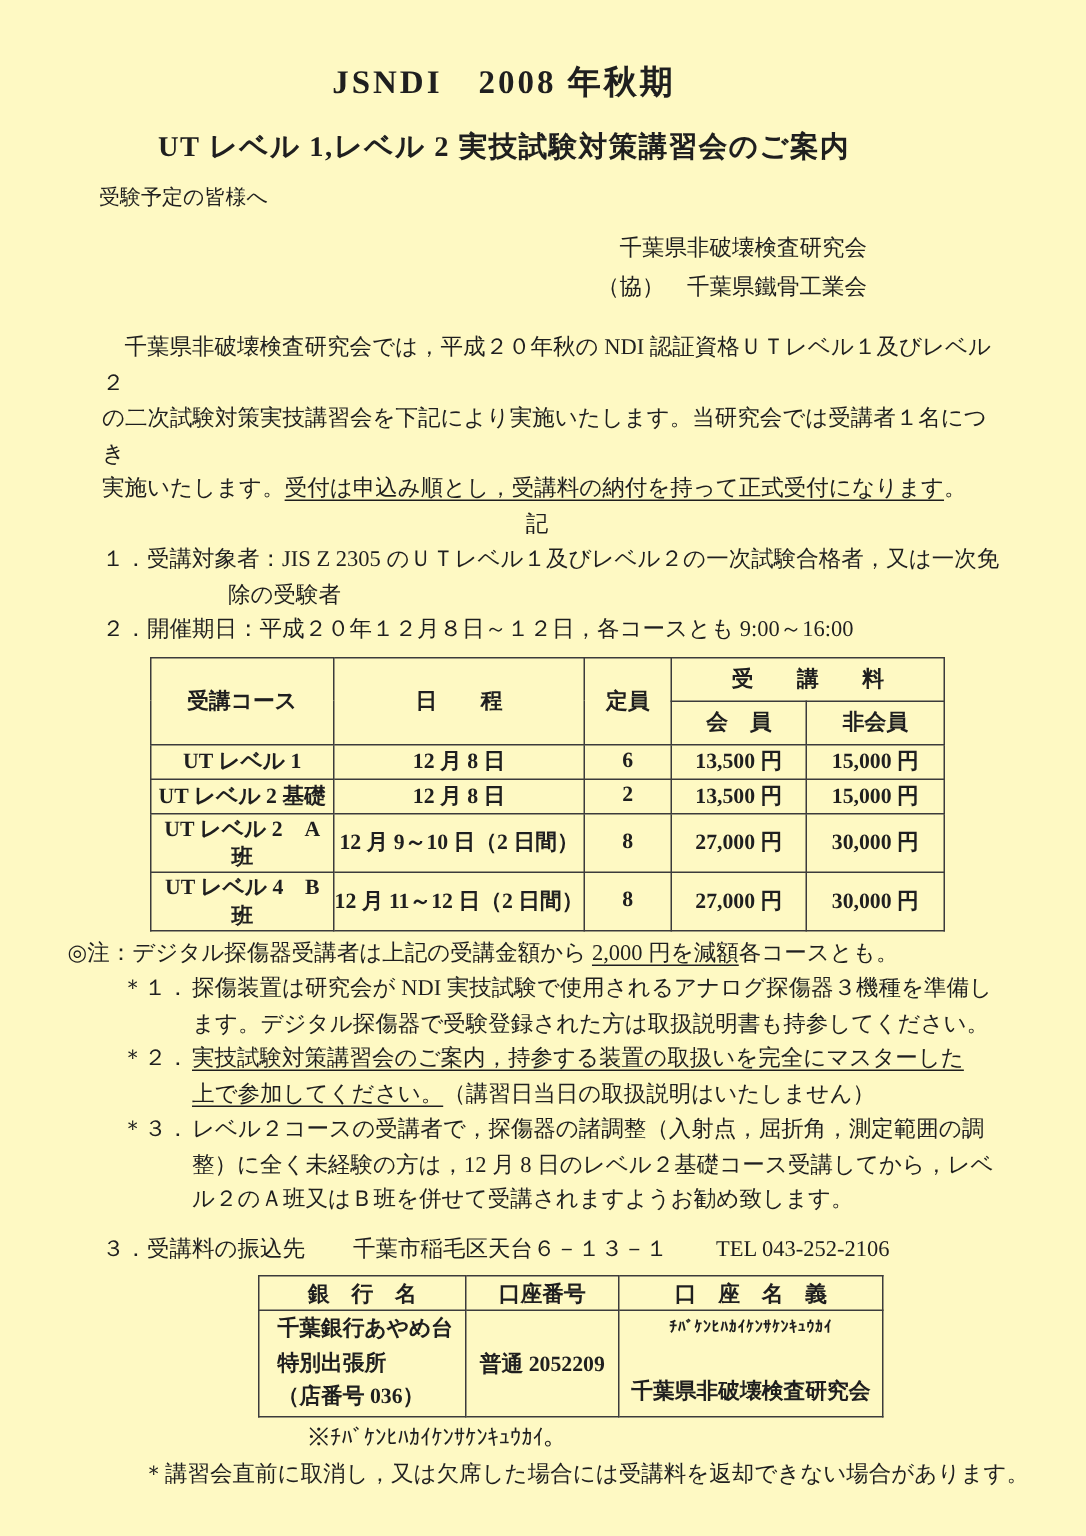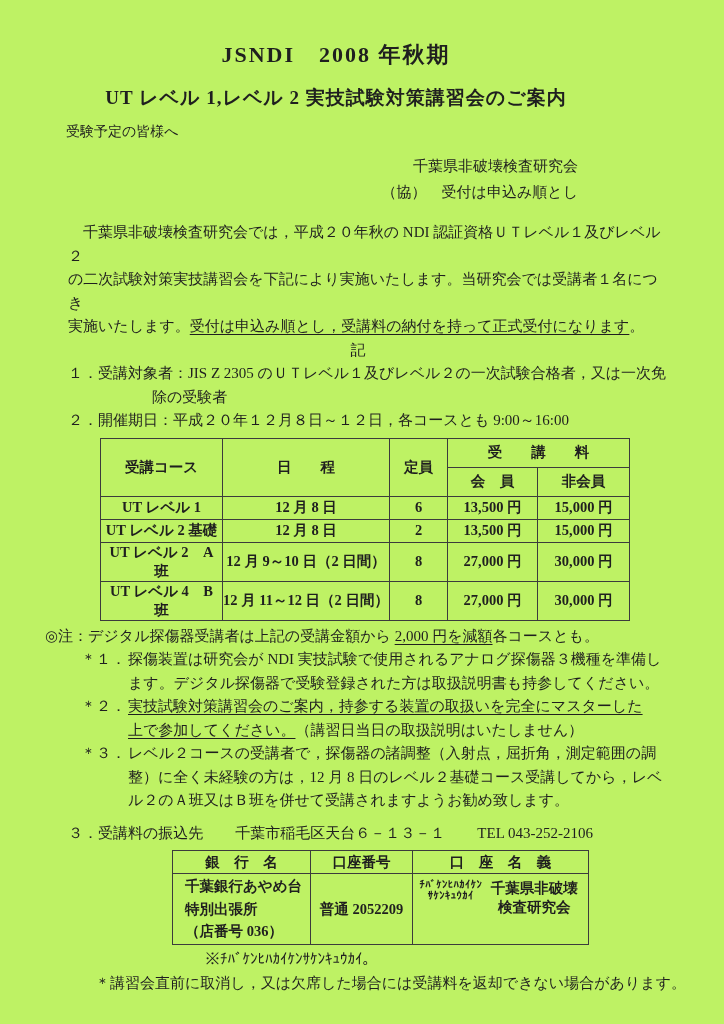--- a/index.html
+++ b/index.html
@@ -1,18 +1,18 @@
 <!DOCTYPE html>
 <html lang="ja"><head>
 <meta charset="utf-8">
 <style>
   html,body { margin:0; padding:0; }
   body { background:#9a9a9a; }
   .page {
-    width:724px; height:1024px; margin:0 auto; background:#bef264;
+    width:724px; height:1024px; margin:0 auto; background:#fef9c3;
     font-family:"Liberation Serif","DejaVu Serif",serif;
     color:#1f1f1f; overflow:hidden; box-sizing:border-box;
   }
   .titles { padding-right:52px; }
   .t1 { text-align:center; font-size:22px; font-weight:600; letter-spacing:2px; padding-top:40px; }
   .t2 { text-align:center; font-size:19px; font-weight:600; letter-spacing:1px; margin-top:15px; }
   .salutation { font-size:14px; margin:12px 0 0 66px; }
   .orgs { text-align:right; margin:12px 146px 0 0; font-size:15px; line-height:26px; }
   .l { font-size:15px; line-height:23.5px; }
   .intro { margin:16px 56px 0 68px; }
@@ -34,41 +34,41 @@
   .note .mk { width:47px; flex:none; }
 
   .item3line { margin-top:9px; }
   .gap1 { margin-left:32px; } .gap2 { margin-left:32px; }
 
   .btable { margin:5px 0 0 172px; }
   .btable .hrow td { height:22px; }
   .btable .bank-cell { text-align:left; padding-left:12px; line-height:22.5px; vertical-align:middle; }
   .btable .body-h { height:70px; }
   .acct-name-cell { vertical-align:top; }
-  .acct-flex { display:flex; flex-direction:row; justify-content:space-between; height:70px; box-sizing:border-box; padding:5px 4px 7px 4px; }
+  .acct-flex { display:flex; flex-direction:column; justify-content:space-between; height:70px; box-sizing:border-box; padding:5px 4px 7px 4px; }
   .kana { font-size:10.5px; letter-spacing:0.5px; }
 
   .receipt { margin-left:205px; margin-top:3px; }
   .cancel { margin-left:95px; }
 </style>
 </head>
 <body>
 
 <div class="page">
 
   <div class="titles">
     <div class="t1">JSNDI　2008 年秋期</div>
     <div class="t2">UT レベル 1,レベル 2 実技試験対策講習会のご案内</div>
   </div>
 
   <div class="salutation">受験予定の皆様へ</div>
 
   <div class="orgs">
     <div>千葉県非破壊検査研究会</div>
-    <div>（協）　受付は申込み順とし</div>
+    <div>（協）　千葉県鐵骨工業会</div>
   </div>
 
   <div class="intro">
     <div class="l">　千葉県非破壊検査研究会では，平成２０年秋の NDI 認証資格ＵＴレベル１及びレベル２</div>
     <div class="l">の二次試験対策実技講習会を下記により実施いたします。当研究会では受講者１名につき</div>
     <div class="l"><span>実施いたします。</span><span class="u">受付は申込み順とし，受講料の納付を持って正式受付になります</span><span>。</span></div>
     <div class="l ki">記</div>
   </div>
 
   <div class="l item">１．受講対象者：JIS Z 2305 のＵＴレベル１及びレベル２の一次試験合格者，又は一次免</div>

